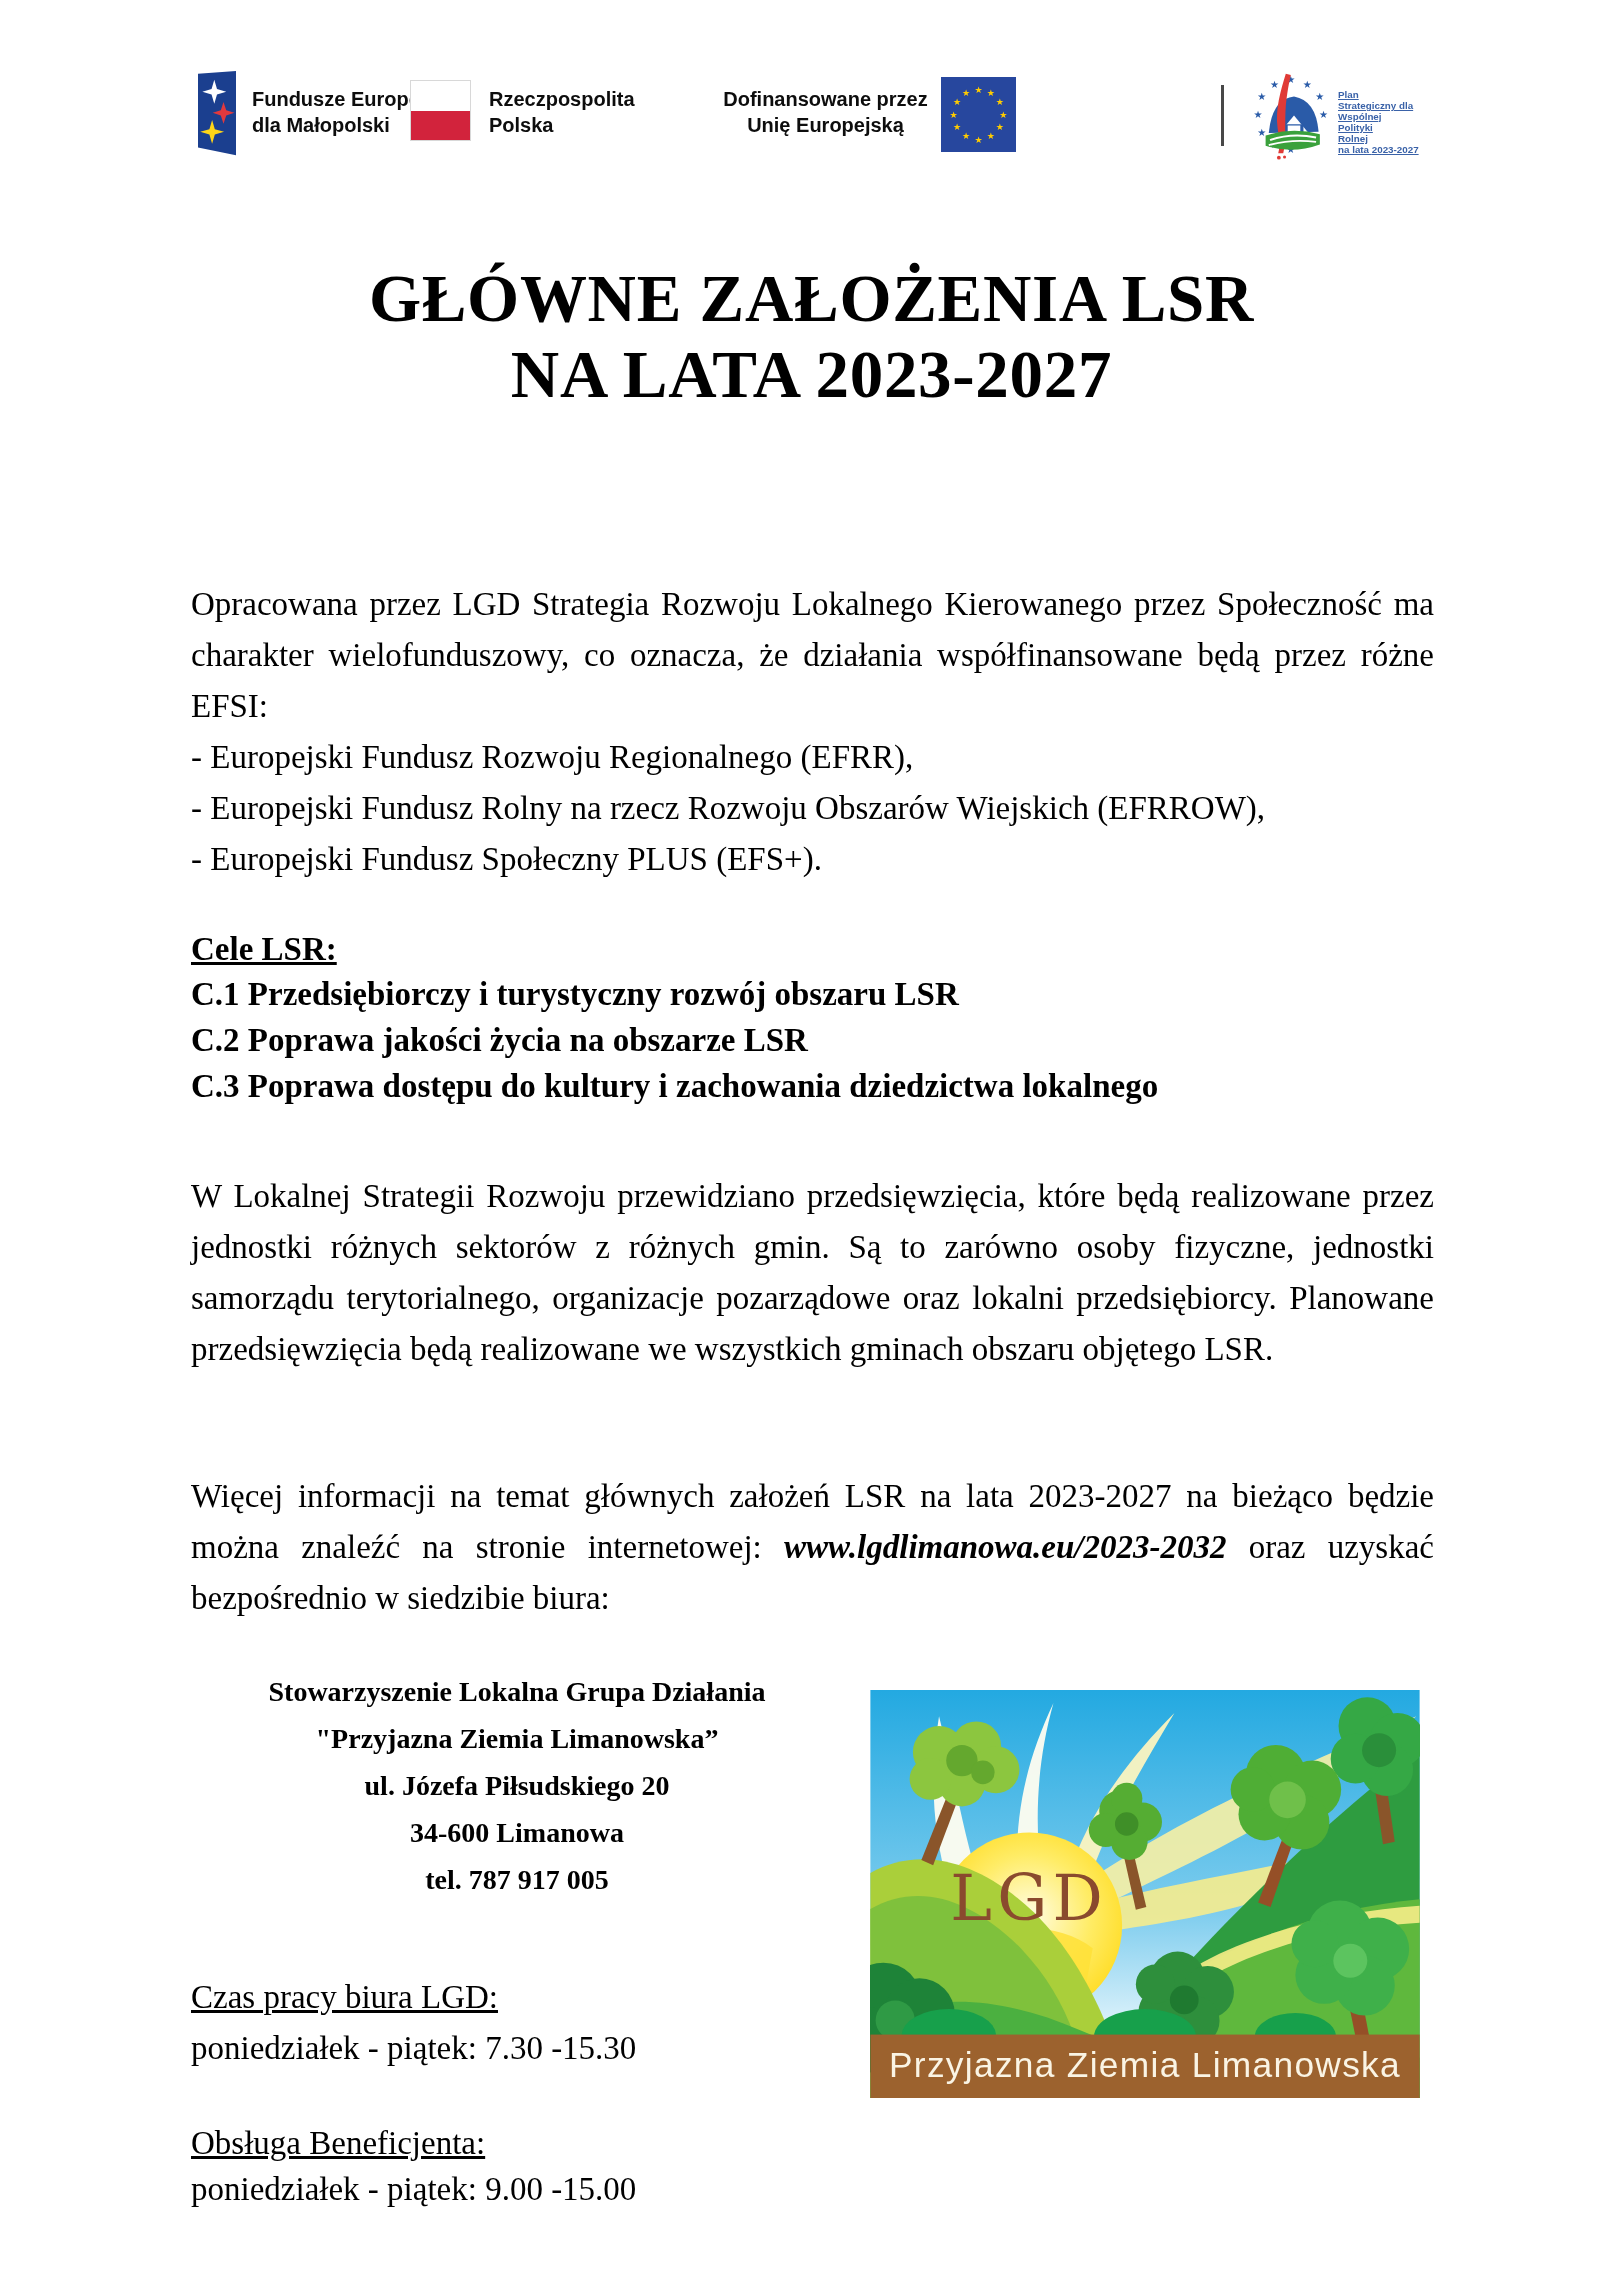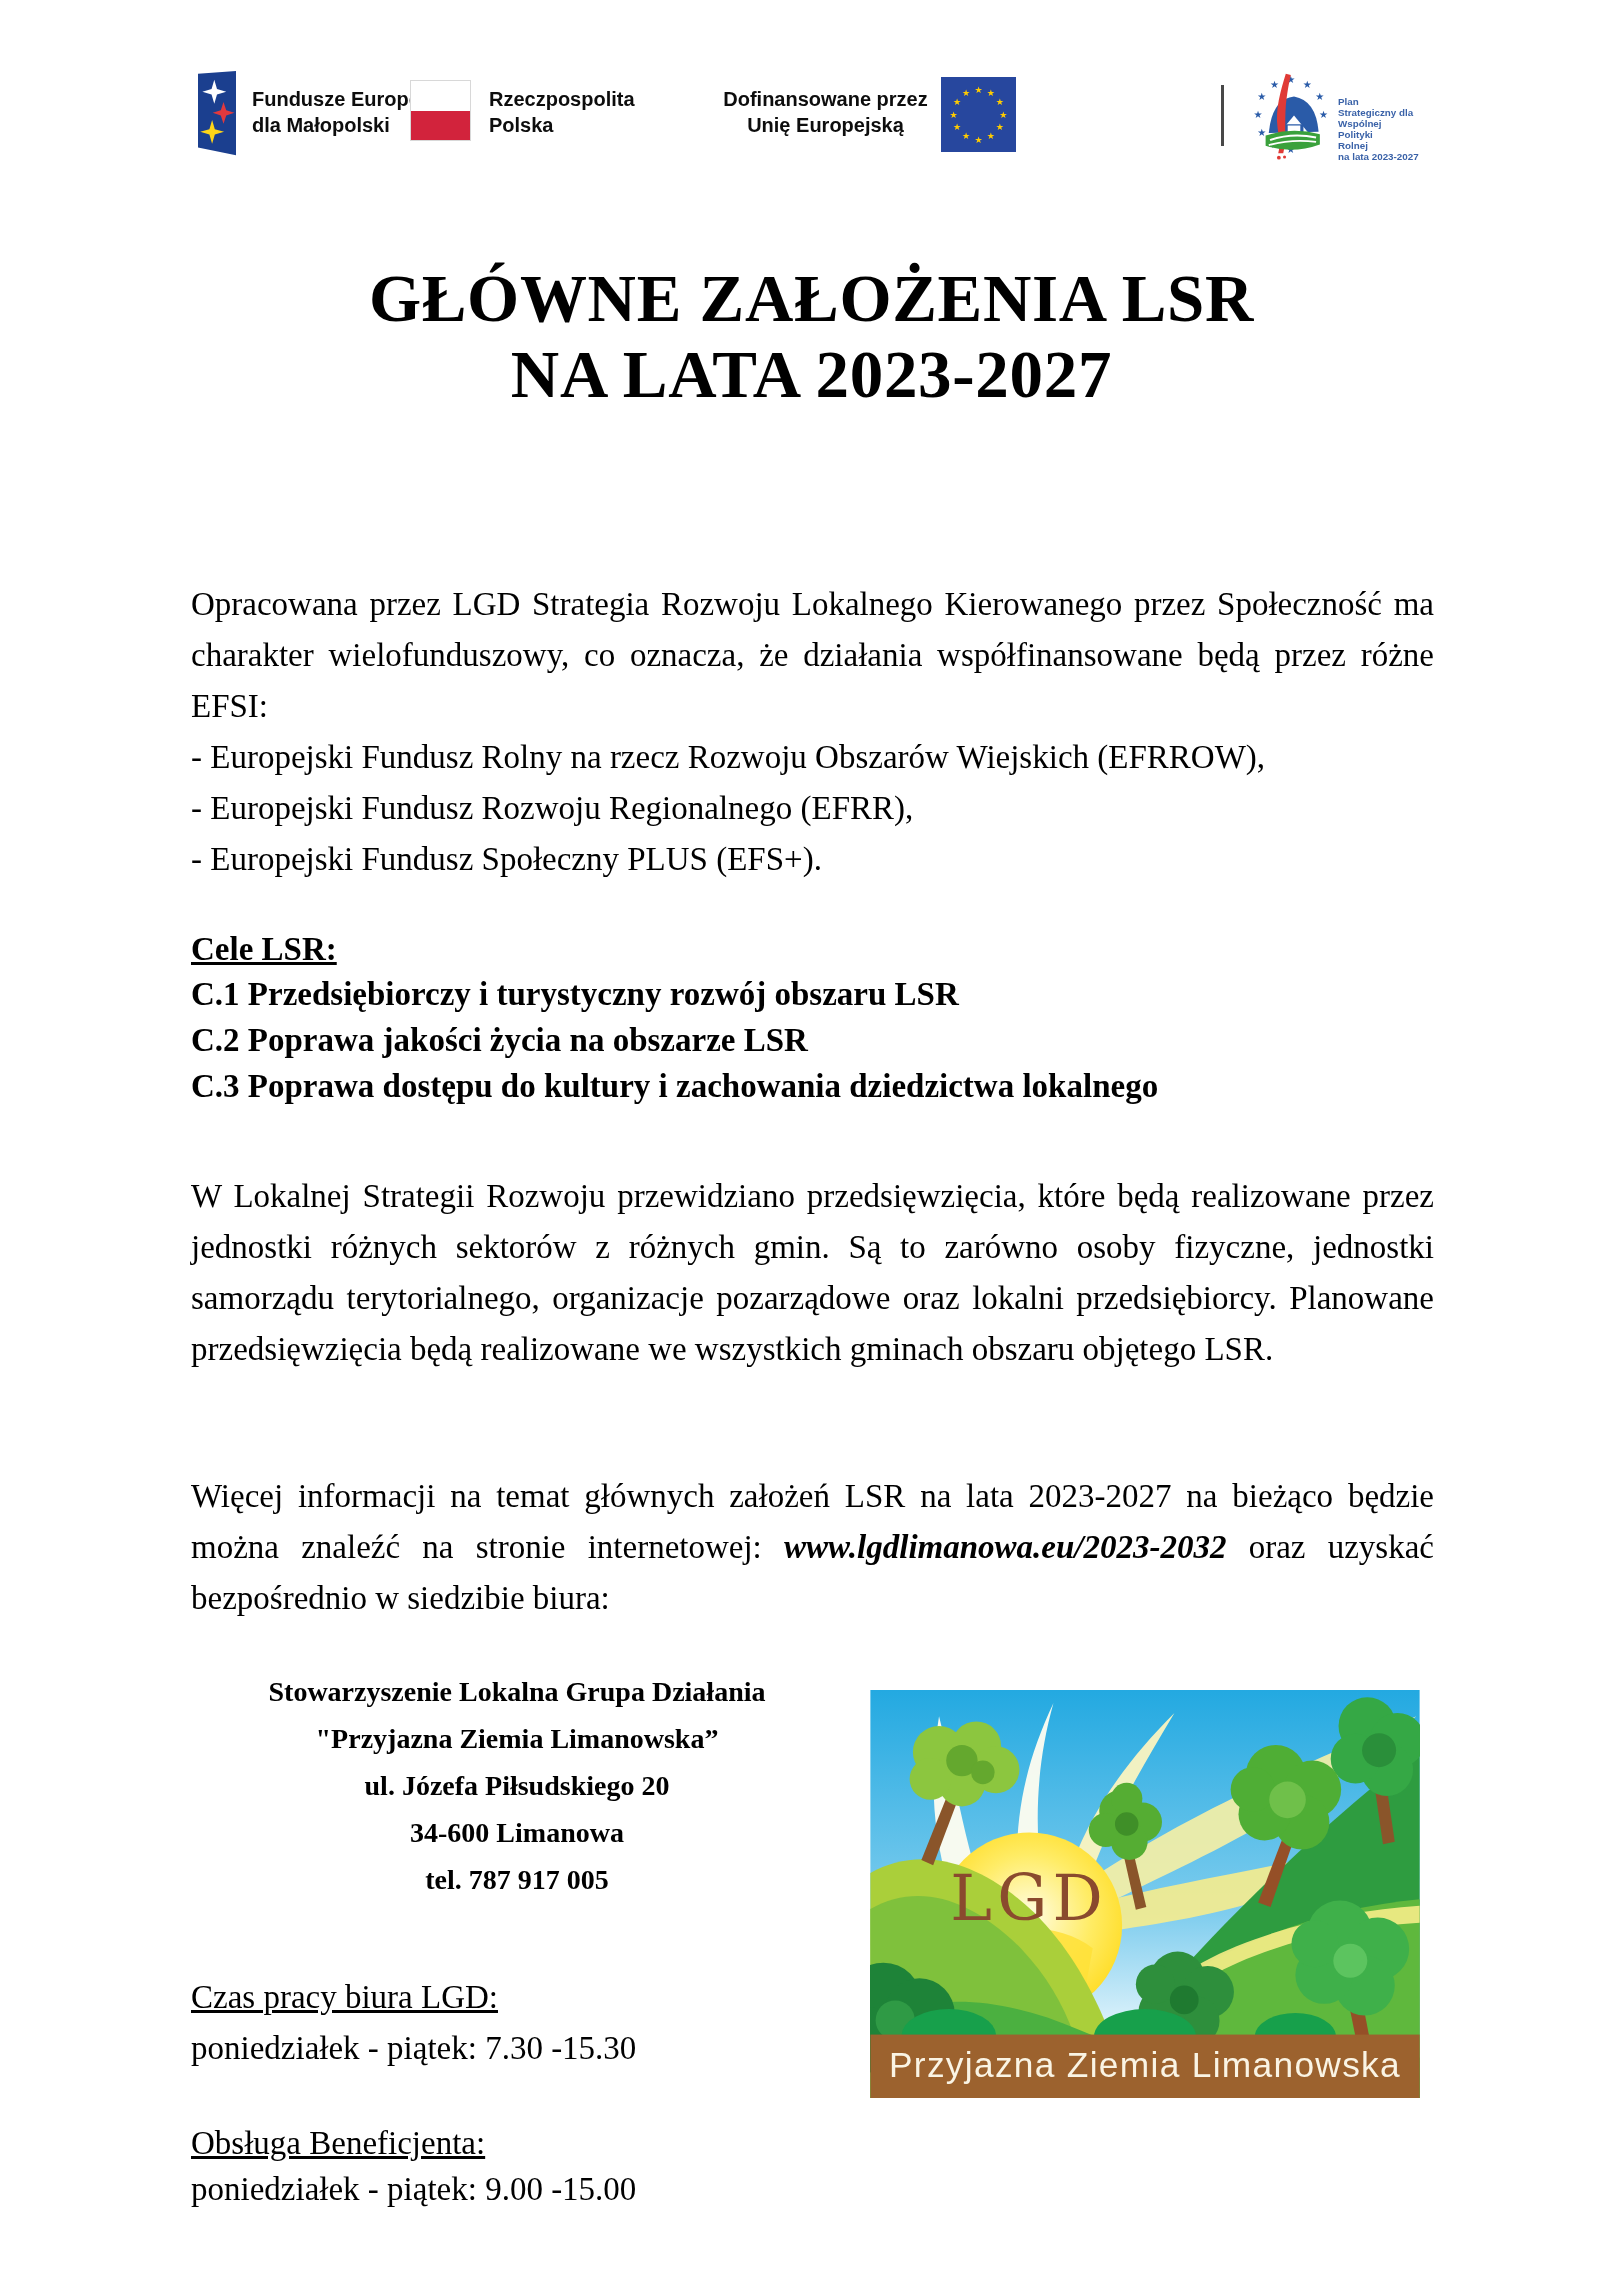--- a/index.html
+++ b/index.html
@@ -116,39 +116,39 @@
       <path d="M50,98 L50,84 L80,84 L80,98 Z" fill="#2a5ba8"></path>
       <path d="M55,98 L55,86 L75,86 L75,98 Z" fill="#ffffff"></path>
       <path d="M52,4 C44,30 35,60 39,90 C41,106 44,116 40,130 L48,130 C53,110 50,80 52,55 C54,35 57,18 60,6 Z" fill="#e03a36"></path>
       <circle cx="41" cy="137" r="3" fill="#e03a36"></circle>
         <circle cx="50" cy="136" r="2.4" fill="#e03a36"></circle>
       <path d="M20,102 Q62,88 106,100 L106,116 Q62,132 20,118 Z" fill="#3aa13c"></path>
       <path d="M27,109 Q62,97 100,105" stroke="#ffffff" stroke-width="3" fill="none"></path>
       <path d="M25,117 Q62,107 100,112" stroke="#ffffff" stroke-width="3" fill="none"></path>
     </svg>
   </div>
-  <div class="abs wpr-text" style="left:1338px; top:96px;">
+  <div class="abs wpr-text" style="left:1338px; top:89px;text-decoration:underline;">
     <div>Plan</div>
     <div>Strategiczny dla</div>
     <div>Wspólnej</div>
     <div>Polityki</div>
     <div>Rolnej</div>
     <div><span>na lata </span><span style="font-weight:bold">2023-2027</span></div>
   </div>
 
   <div class="abs title" style="top:260px;">
     <div>GŁÓWNE ZAŁOŻENIA LSR</div>
     <div>NA LATA 2023-2027</div>
   </div>
 
 
   <div class="abs para" style="top:579px;">
     <div>Opracowana przez LGD Strategia Rozwoju Lokalnego Kierowanego przez Społeczność ma charakter wielofunduszowy, co oznacza, że działania współfinansowane będą przez różne EFSI:</div>
+    <div style="text-align:left;">- Europejski Fundusz Rozwoju Regionalnego (EFRR),</div>
     <div style="text-align:left;">- Europejski Fundusz Rolny na rzecz Rozwoju Obszarów Wiejskich (EFRROW),</div>
-    <div style="text-align:left;">- Europejski Fundusz Rozwoju Regionalnego (EFRR),</div>
     <div style="text-align:left;">- Europejski Fundusz Społeczny PLUS (EFS+).</div>
   </div>
 
   <div class="abs para bold" style="top:924px; text-align:left;"><span class="u">Cele LSR:</span></div>
   <div class="abs para cele" style="top:971px;">
     <div>C.1 Przedsiębiorczy i turystyczny rozwój obszaru LSR</div>
     <div>C.2 Poprawa jakości życia na obszarze LSR</div>
     <div>C.3 Poprawa dostępu do kultury i zachowania dziedzictwa lokalnego</div>
   </div>
 

